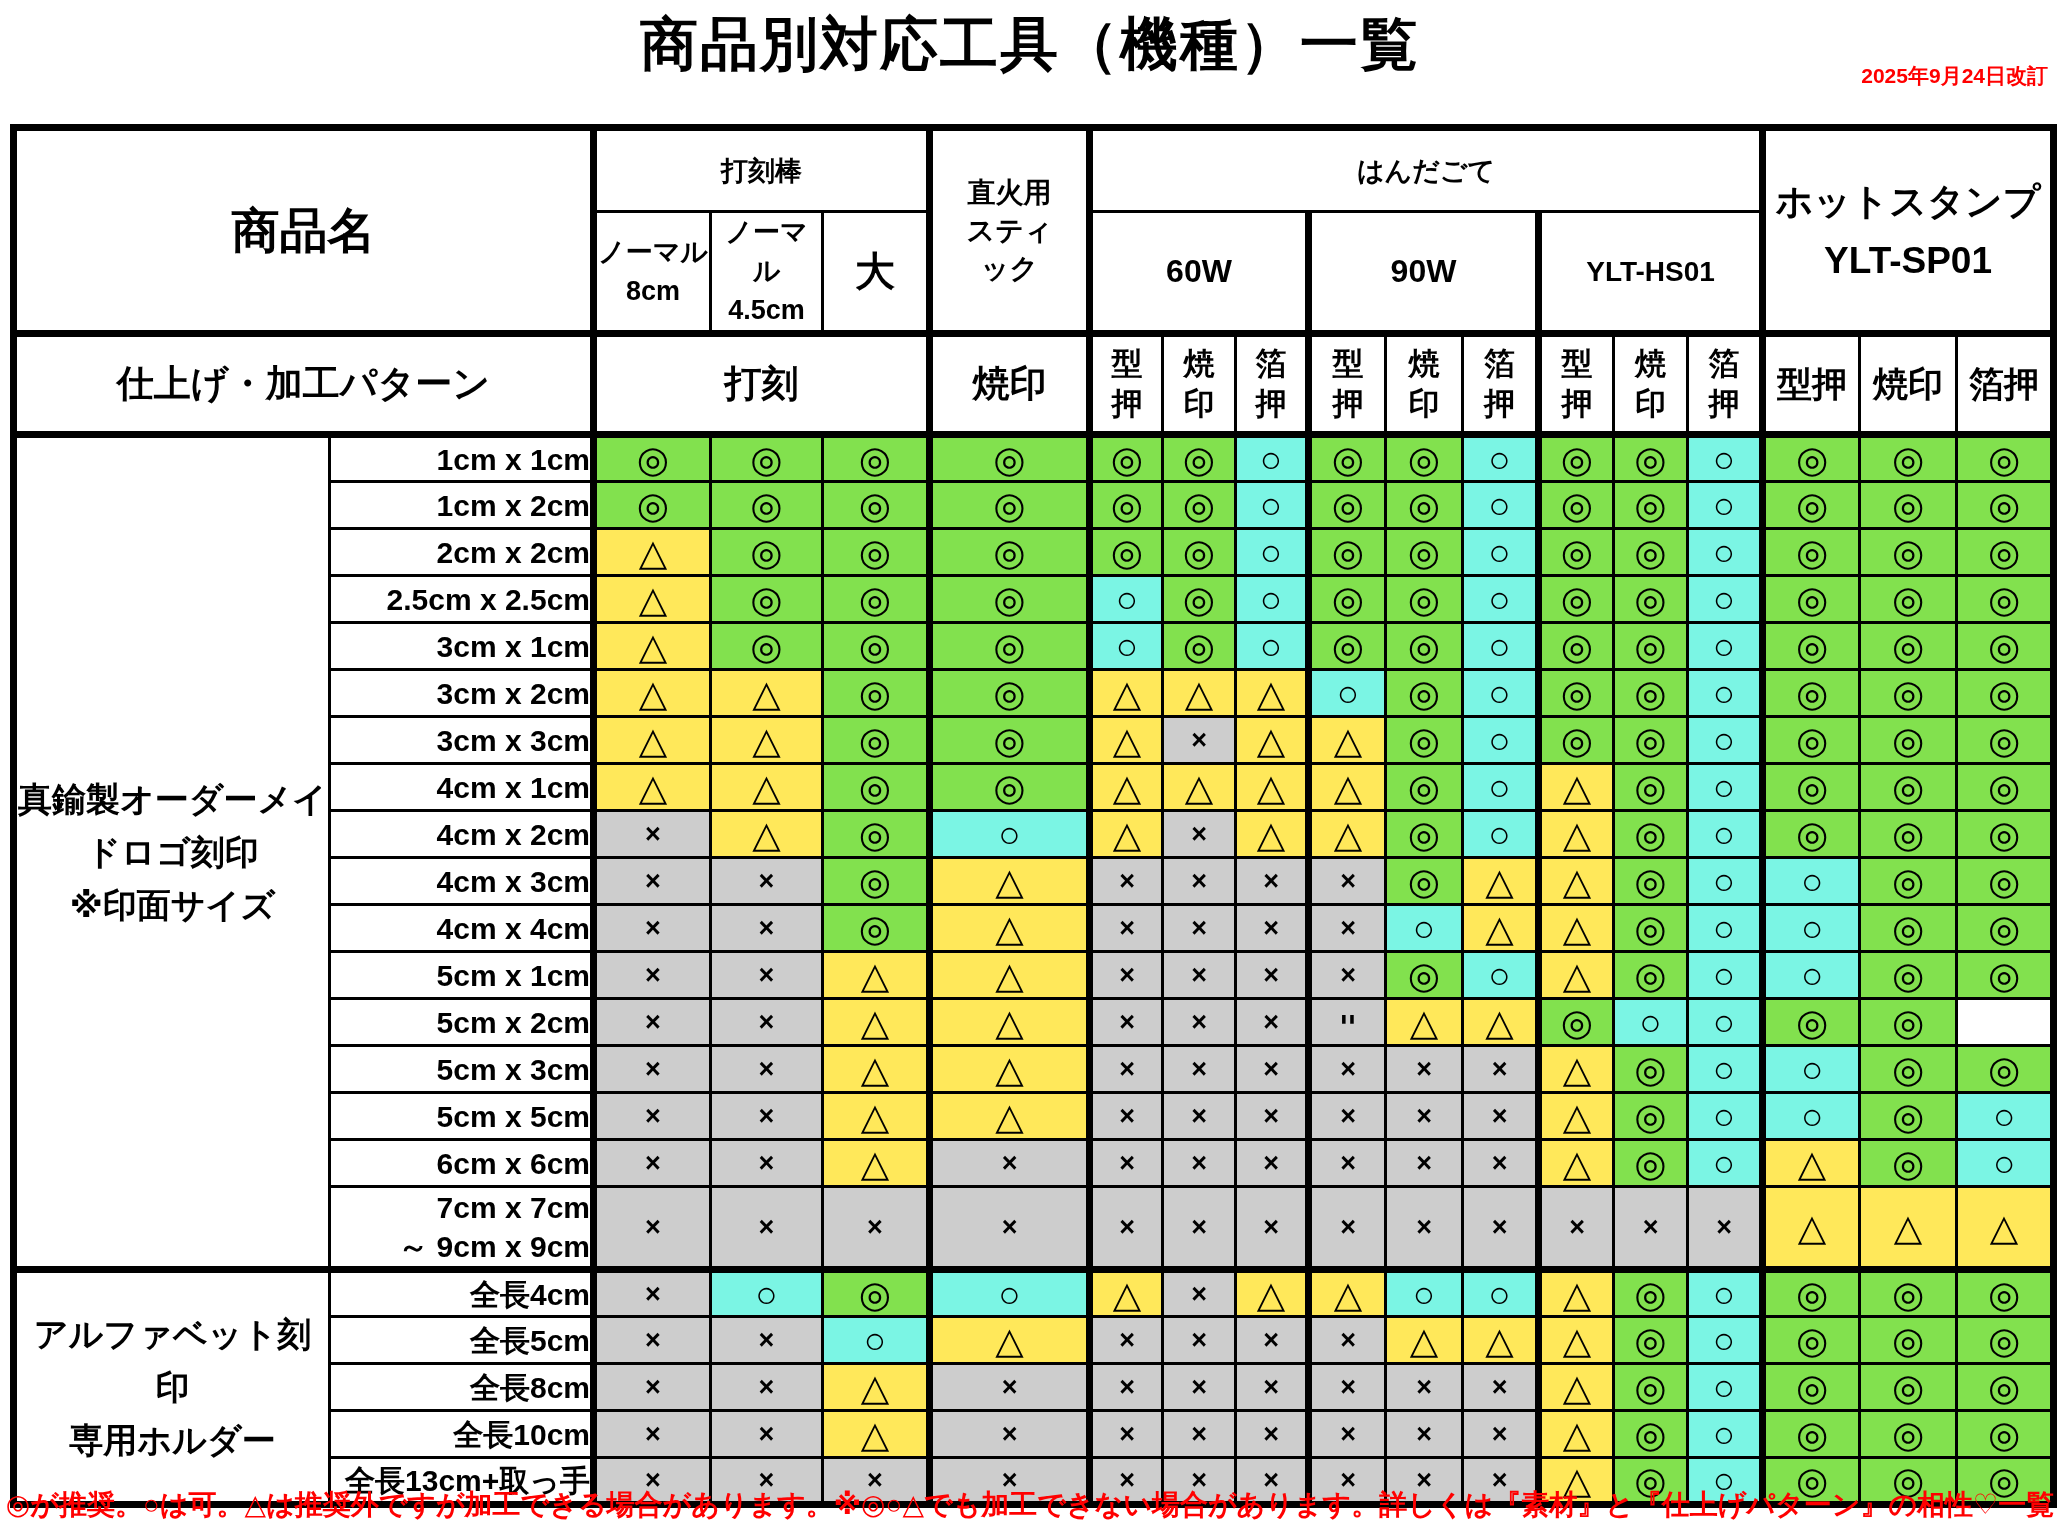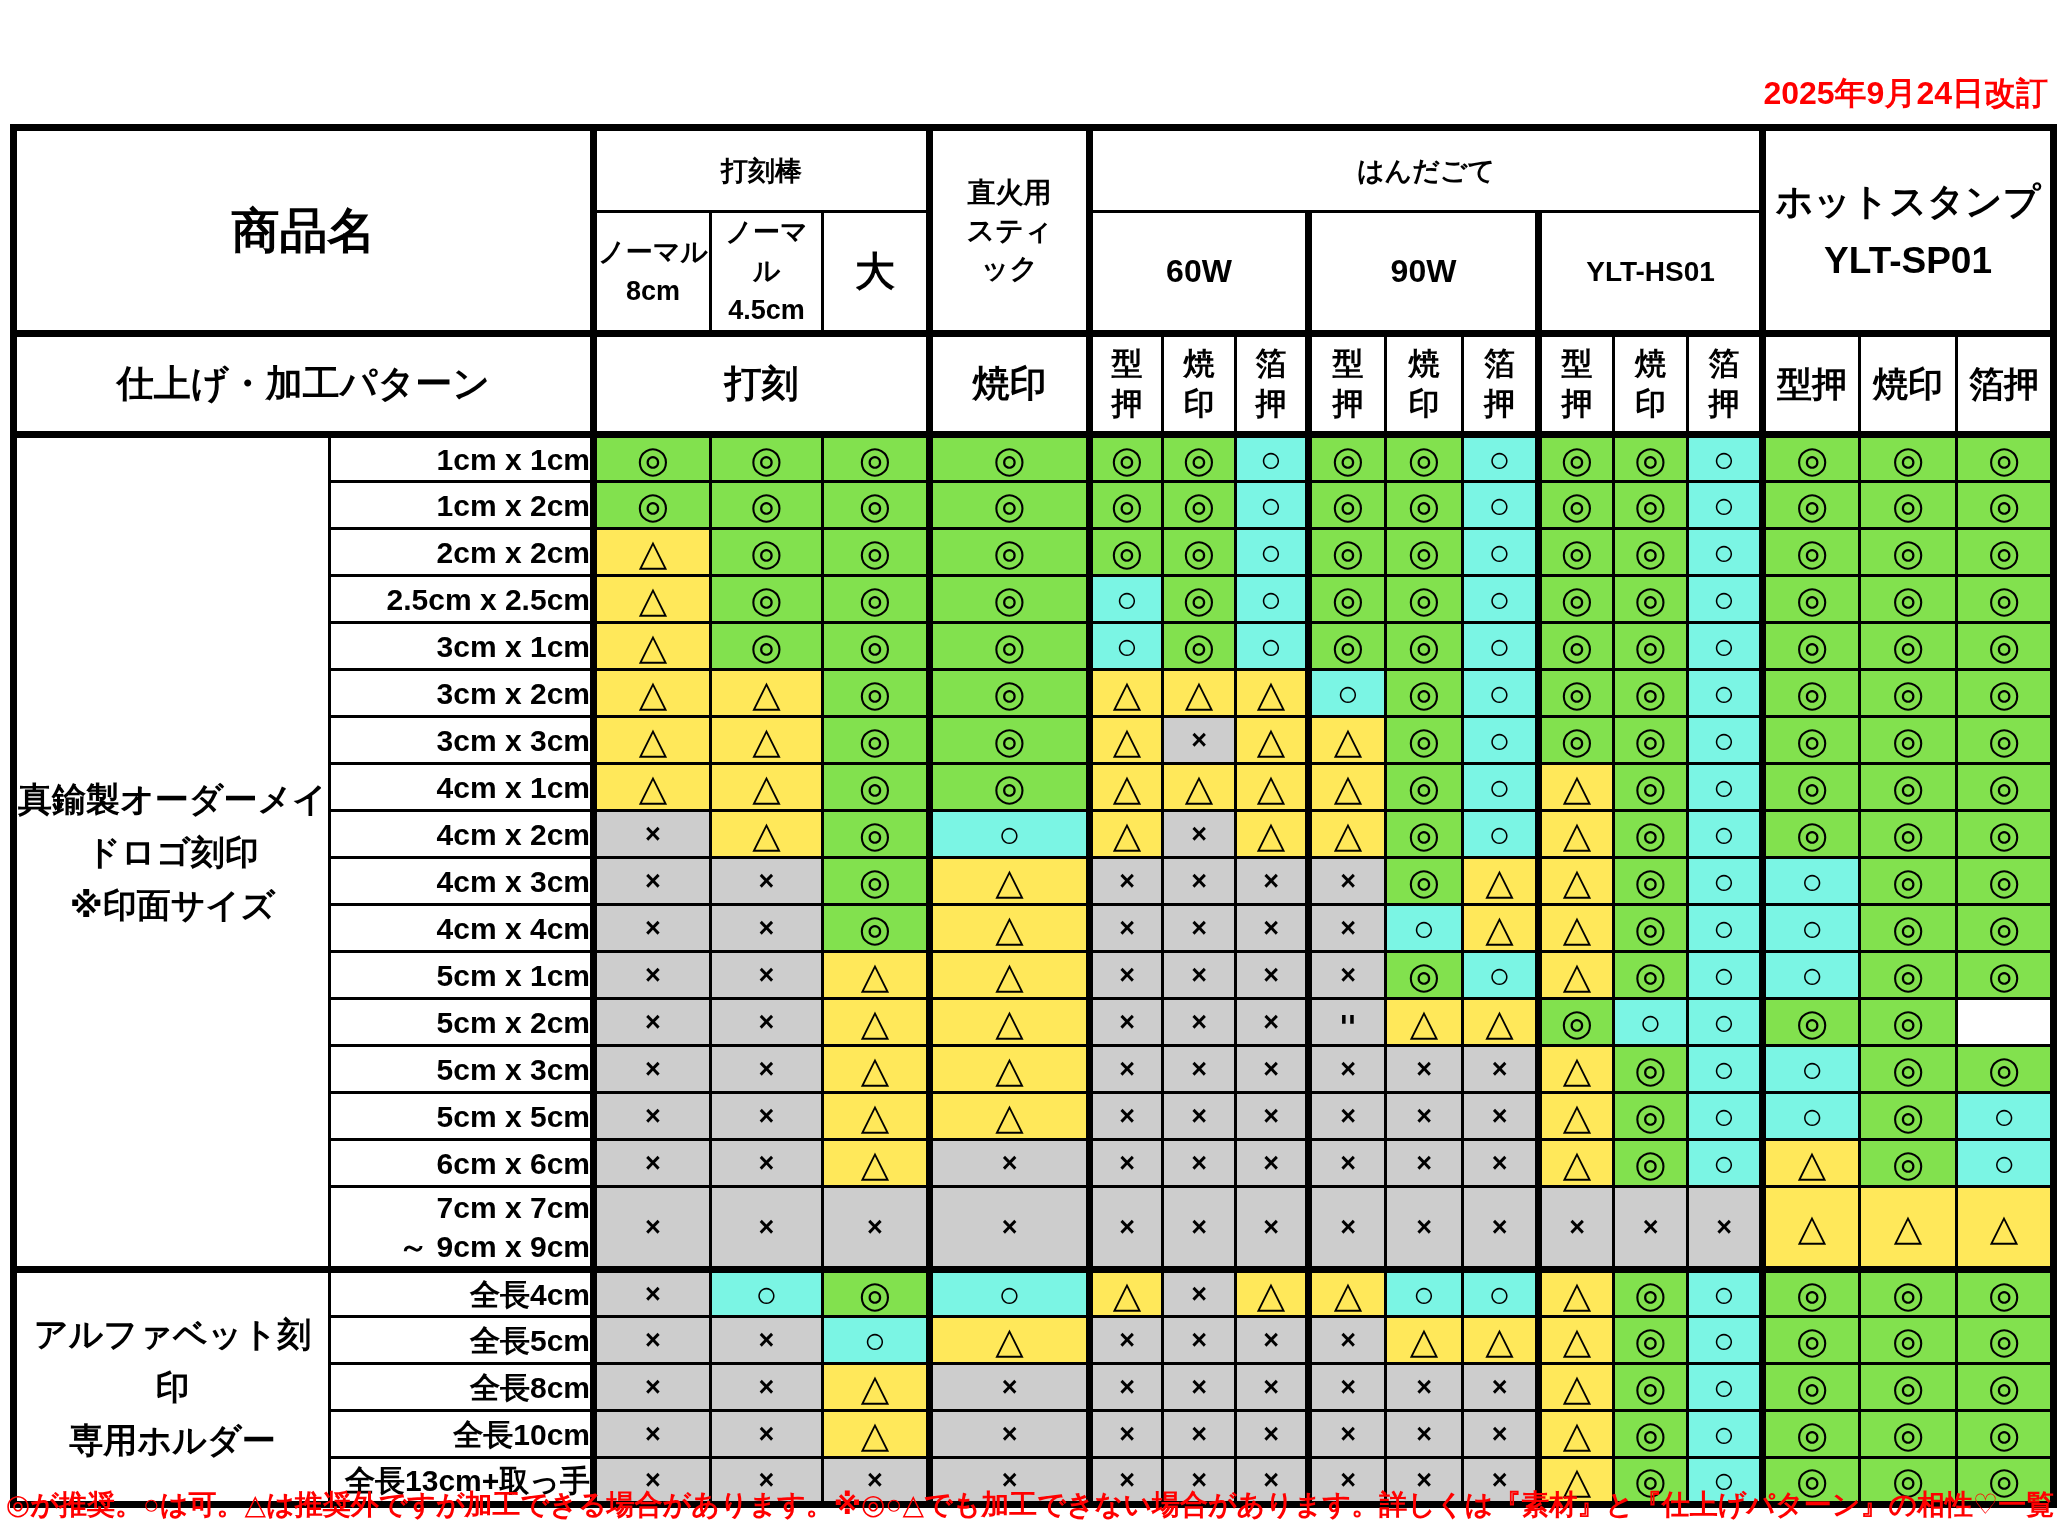--- a/index.html
+++ b/index.html
@@ -6,21 +6,21 @@
   body{
     width:2060px;height:1524px;background:#ffffff;position:relative;
     font-family:"Liberation Sans","DejaVu Sans",sans-serif;font-weight:bold;color:#000;
   }
   .page{position:absolute;inset:0;overflow:hidden;}
   .title{
     position:absolute;top:6px;left:0;width:2060px;text-align:center;
     font-size:58px;letter-spacing:2px;
   }
   .revision{
-    position:absolute;top:72px;right:12px;font-size:32px;color:var(--red);
+    position:absolute;top:62px;right:12px;font-size:21px;color:var(--red);
   }
   table{
     position:absolute;left:10px;top:124px;border-collapse:collapse;table-layout:fixed;
     width:2040px;border:7px solid #000;
   }
   th,td{
     border:3px solid #000;padding:0;margin:0;text-align:center;vertical-align:middle;
     background:#fff;font-weight:bold;overflow:hidden;
   }
   .br{border-right-width:7px;}
@@ -56,20 +56,21 @@
   td.x{background:var(--c-x);}
   .footer{
     position:absolute;top:1486px;left:0;width:2060px;text-align:center;
     font-size:28px;color:var(--red);
   }
 </style>
 </head>
 <body style="--red: #FF0000; --c-g: #82E14E; --c-c: #7BF5E4; --c-y: #FFE85A; --c-x: #CDCDCD;">
 
 <div class="page">
+  <div class="title">商品別対応工具（機種）一覧</div>
   <div class="revision">2025年9月24日改訂</div>
 
   <table id="compat-table">
       <colgroup>
         <col style="width: 316px;">
         <col style="width: 264px;">
         <col style="width: 117px;">
         <col style="width: 112px;">
         <col style="width: 107px;">
         <col style="width: 160px;">

